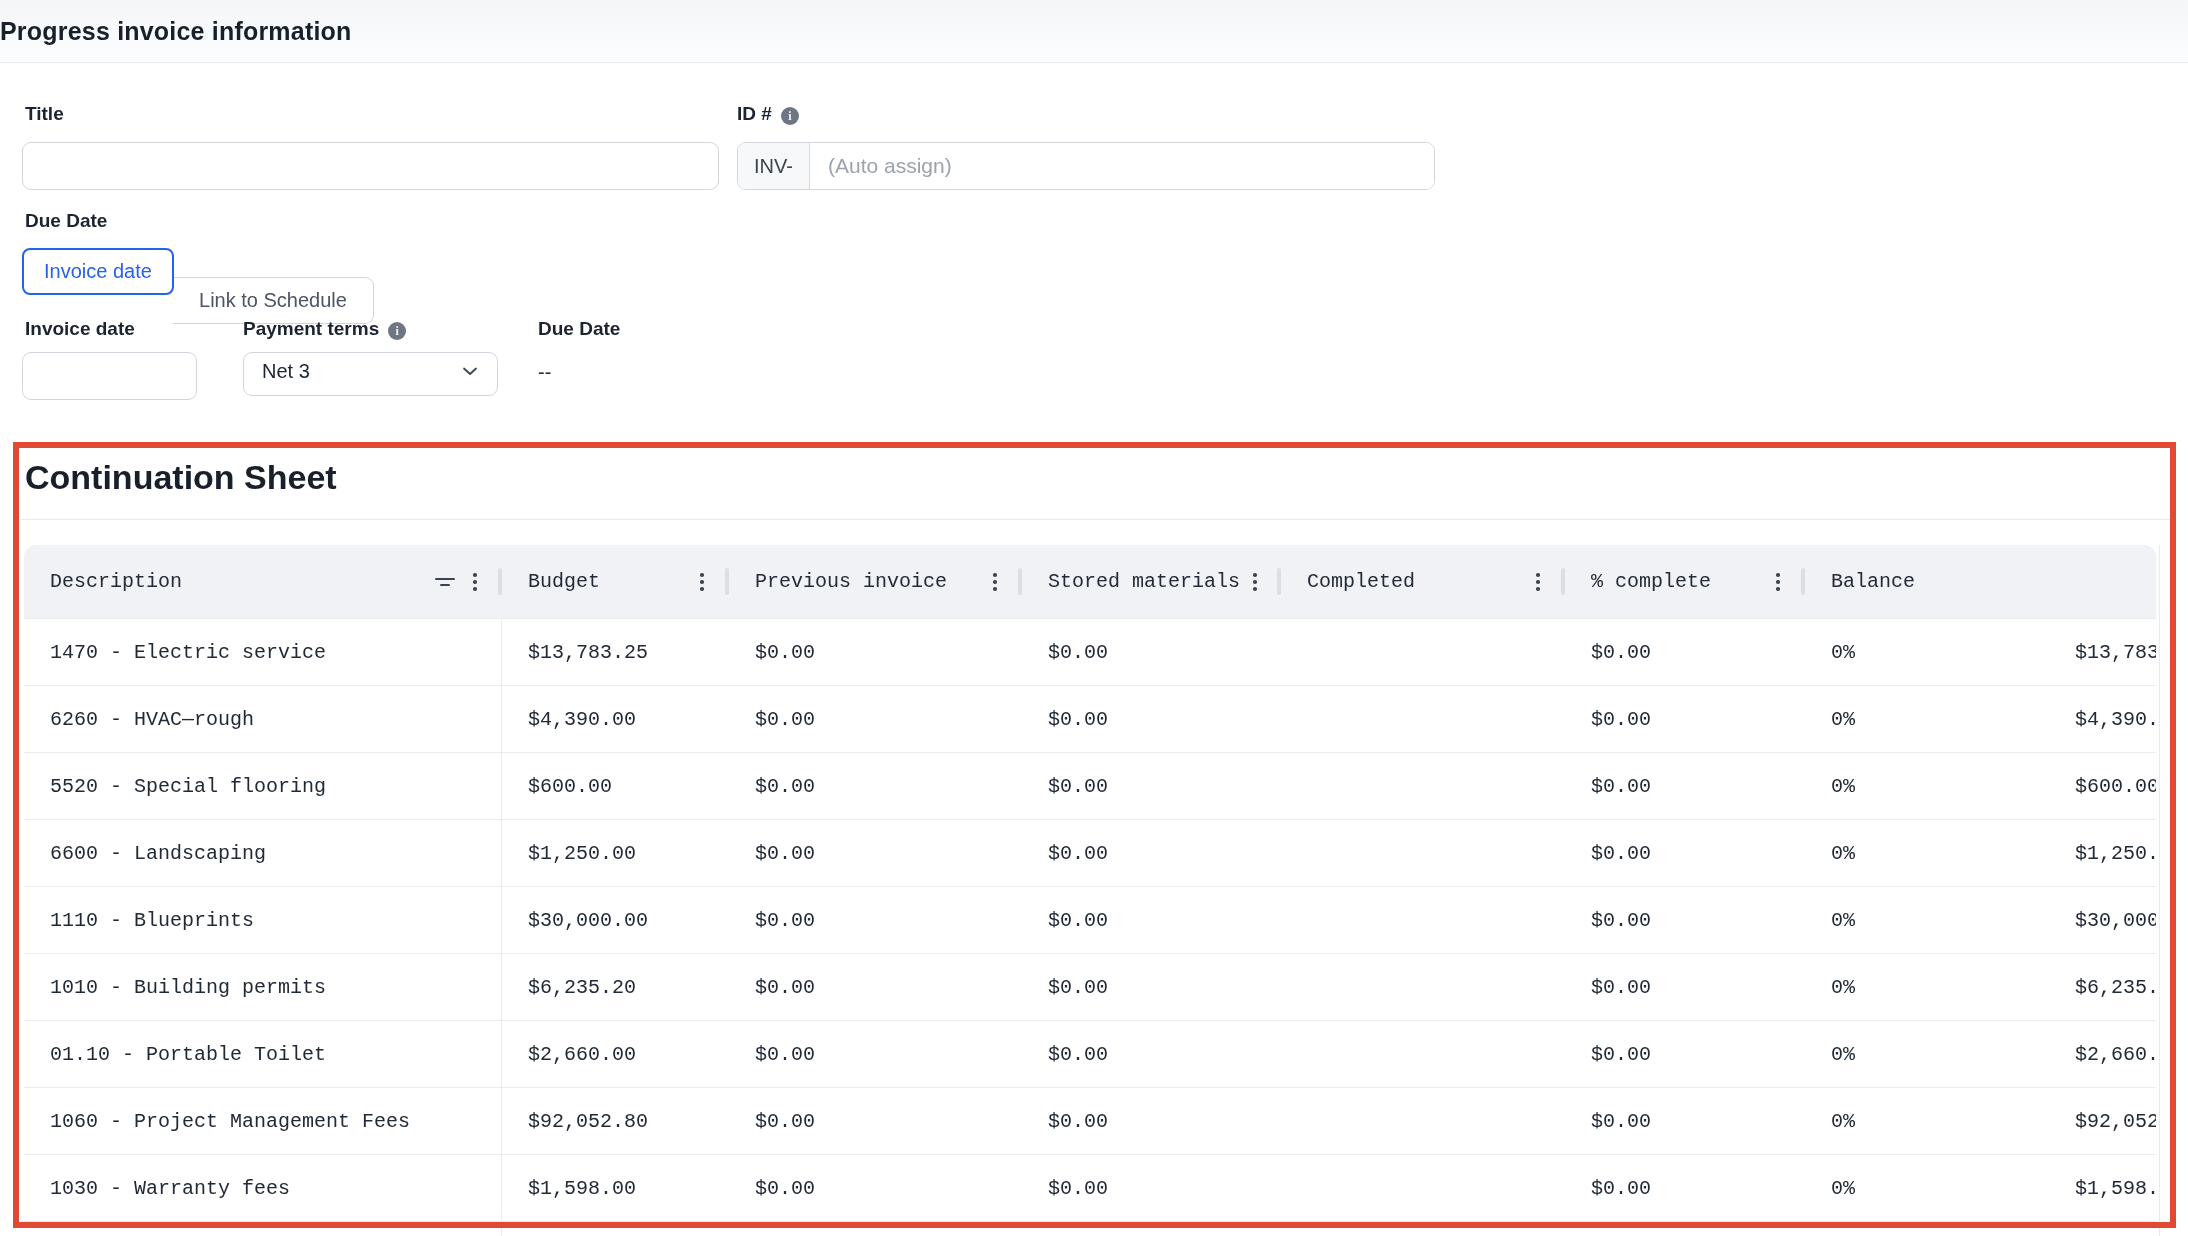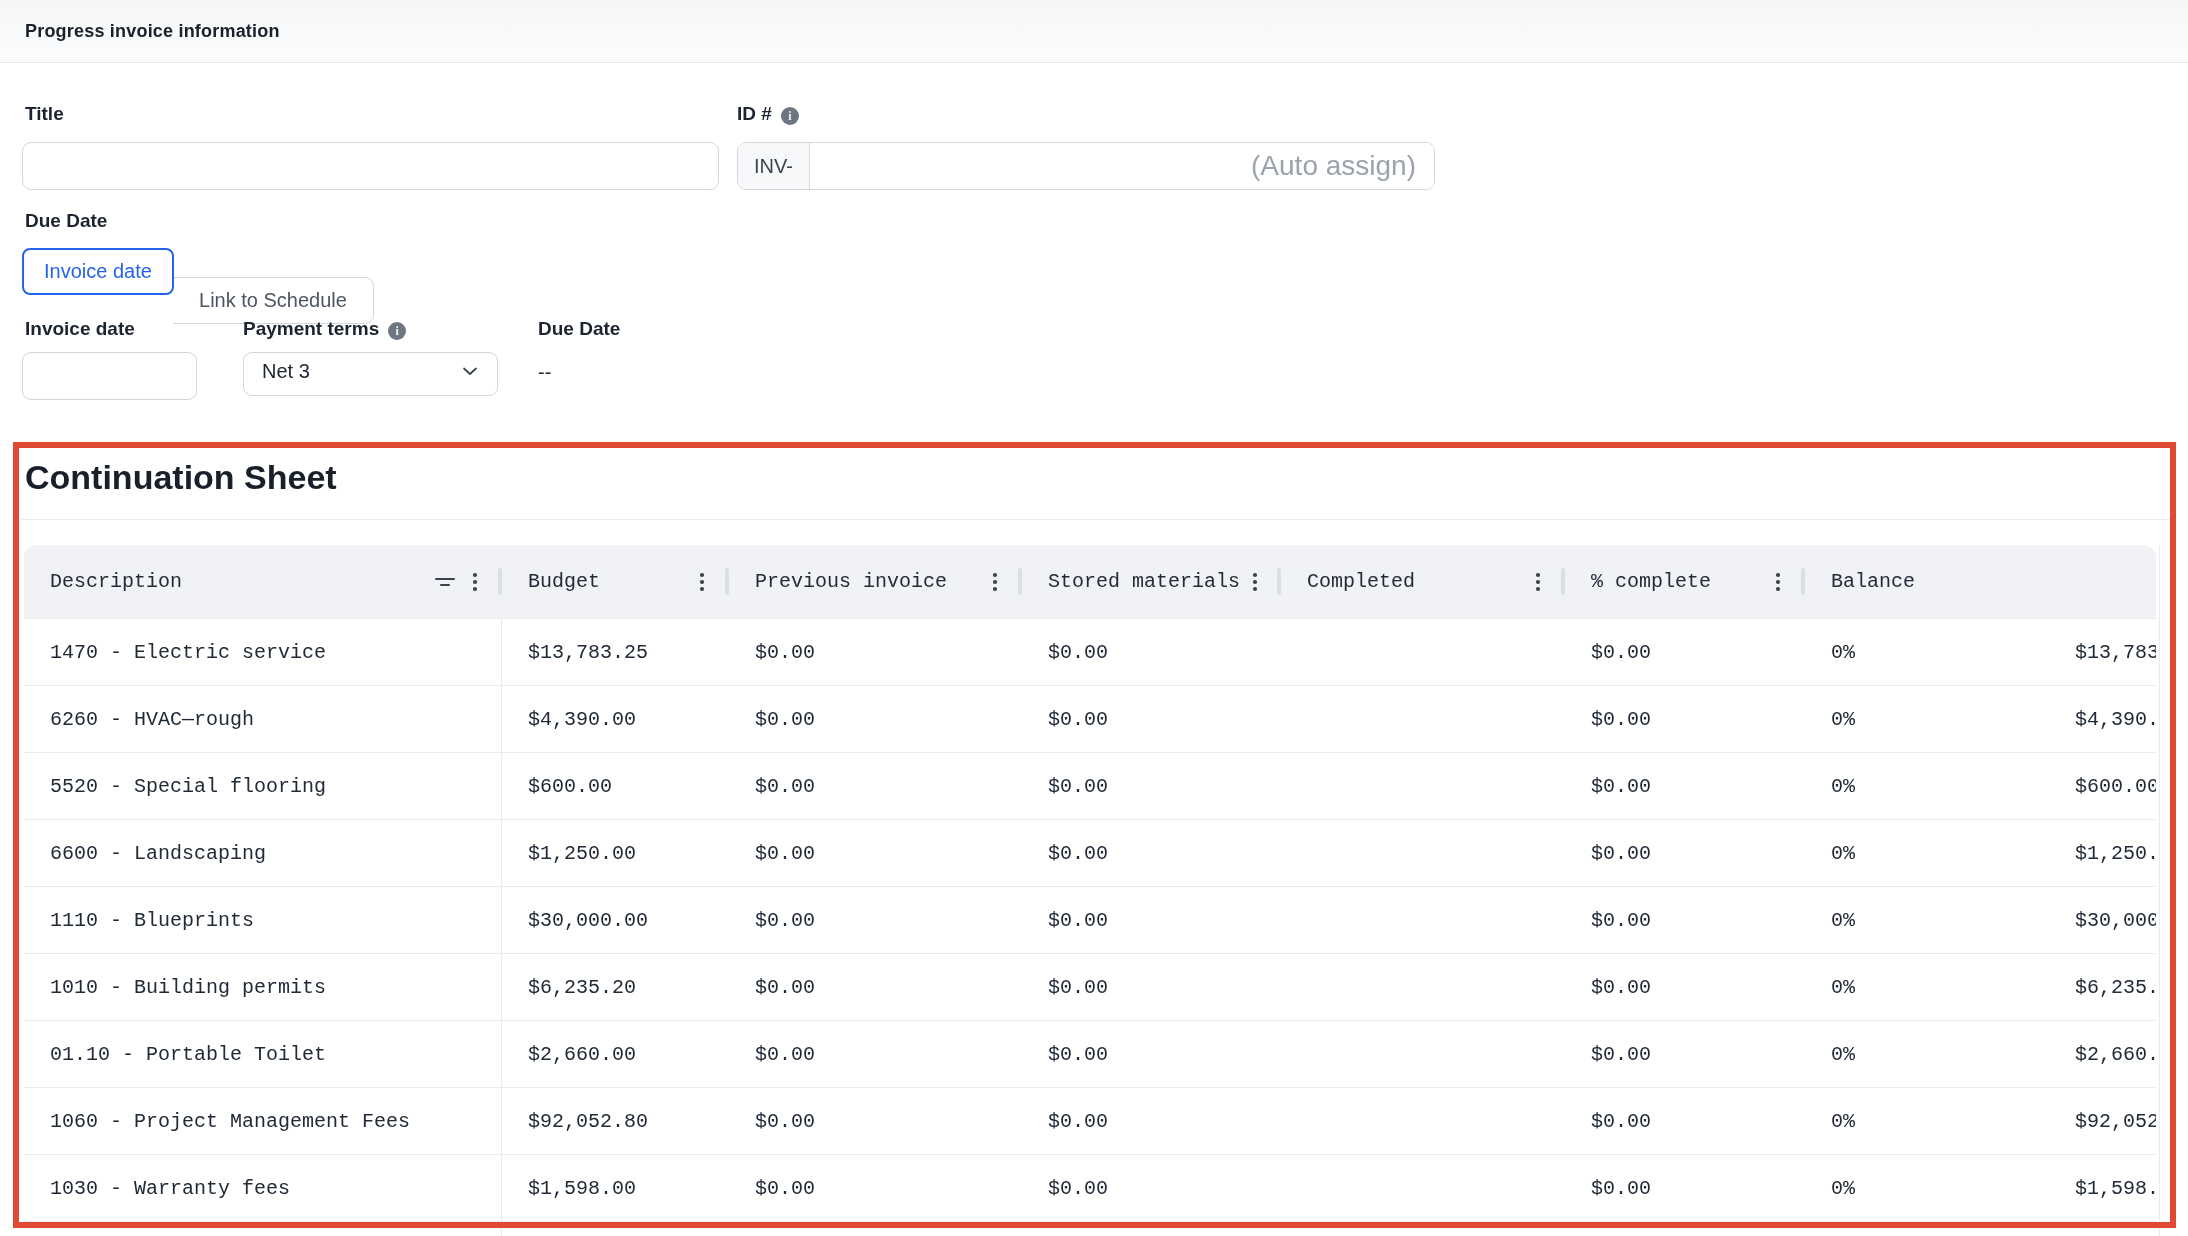--- a/index.html
+++ b/index.html
@@ -8,21 +8,21 @@
     position:relative; width:2188px; height:1236px; overflow:hidden;
     background:#fff; font-family:"Liberation Sans", sans-serif; color:#1b2430;
   }
 
   
   .top-strip {
     position:absolute; left:0; top:0; width:2188px; height:63px;
     background:linear-gradient(180deg,#f5f6f8 0%,#fbfcfd 90%);
     border-bottom:1px solid #e7e9ed; display:flex; align-items:center;
   }
-  .page-title { margin-left:25px; font-size:18px; font-weight:700; color:#18202b; letter-spacing:.2px; }
+  .page-title { font-size:25px; font-weight:700; color:#18202b; letter-spacing:.2px; }
 
   
   .flabel { position:absolute; font-size:19px; font-weight:700; color:#1b2430; display:flex; align-items:flex-end; gap:9px; }
   .info-icon {
     width:18px; height:18px; border-radius:50%; background:#6e7683; color:#f2f3f5;
     font-size:12px; font-weight:700; display:inline-flex; align-items:center; justify-content:center;
     font-family:"Liberation Serif", serif; line-height:1;
   }
   .tinput {
     position:absolute; border:1px solid #d2d6dc; border-radius:9px; background:#fff;
@@ -31,21 +31,21 @@
   .tinput::placeholder { color:#9aa3af; }
 
   .id-group {
     position:absolute; left:737px; top:142px; width:698px; height:48px;
     border:1px solid #d2d6dc; border-radius:9px; display:flex; overflow:hidden; background:#fff;
   }
   .id-prefix {
     width:72px; background:#f7f8f9; border-right:1px solid #d9dce1; color:#3c4450;
     font-size:20px; display:flex; align-items:center; justify-content:center; flex:none;
   }
-  .id-group input { flex:1; border:none; outline:none; font-size:28px; padding:0 18px; color:#3b82f6; font-family:inherit;text-align:right; }
+  .id-group input { flex:1; border:none; outline:none; font-size:21px; padding:0 18px; color:#3b82f6; font-family:inherit; }
   .id-group input::placeholder { color:#9aa3af; }
 
   .toggle { position:absolute; left:22px; top:248px; display:flex; height:47px; }
   .toggle-opt {
     height:47px; display:flex; align-items:center; justify-content:center;
     font-size:20px; background:#fff; cursor:pointer; font-family:inherit;
   }
   .toggle-opt.selected {
     width:152px; border:2px solid #2563eb; color:#2563eb; border-radius:8px; z-index:2;
   }

